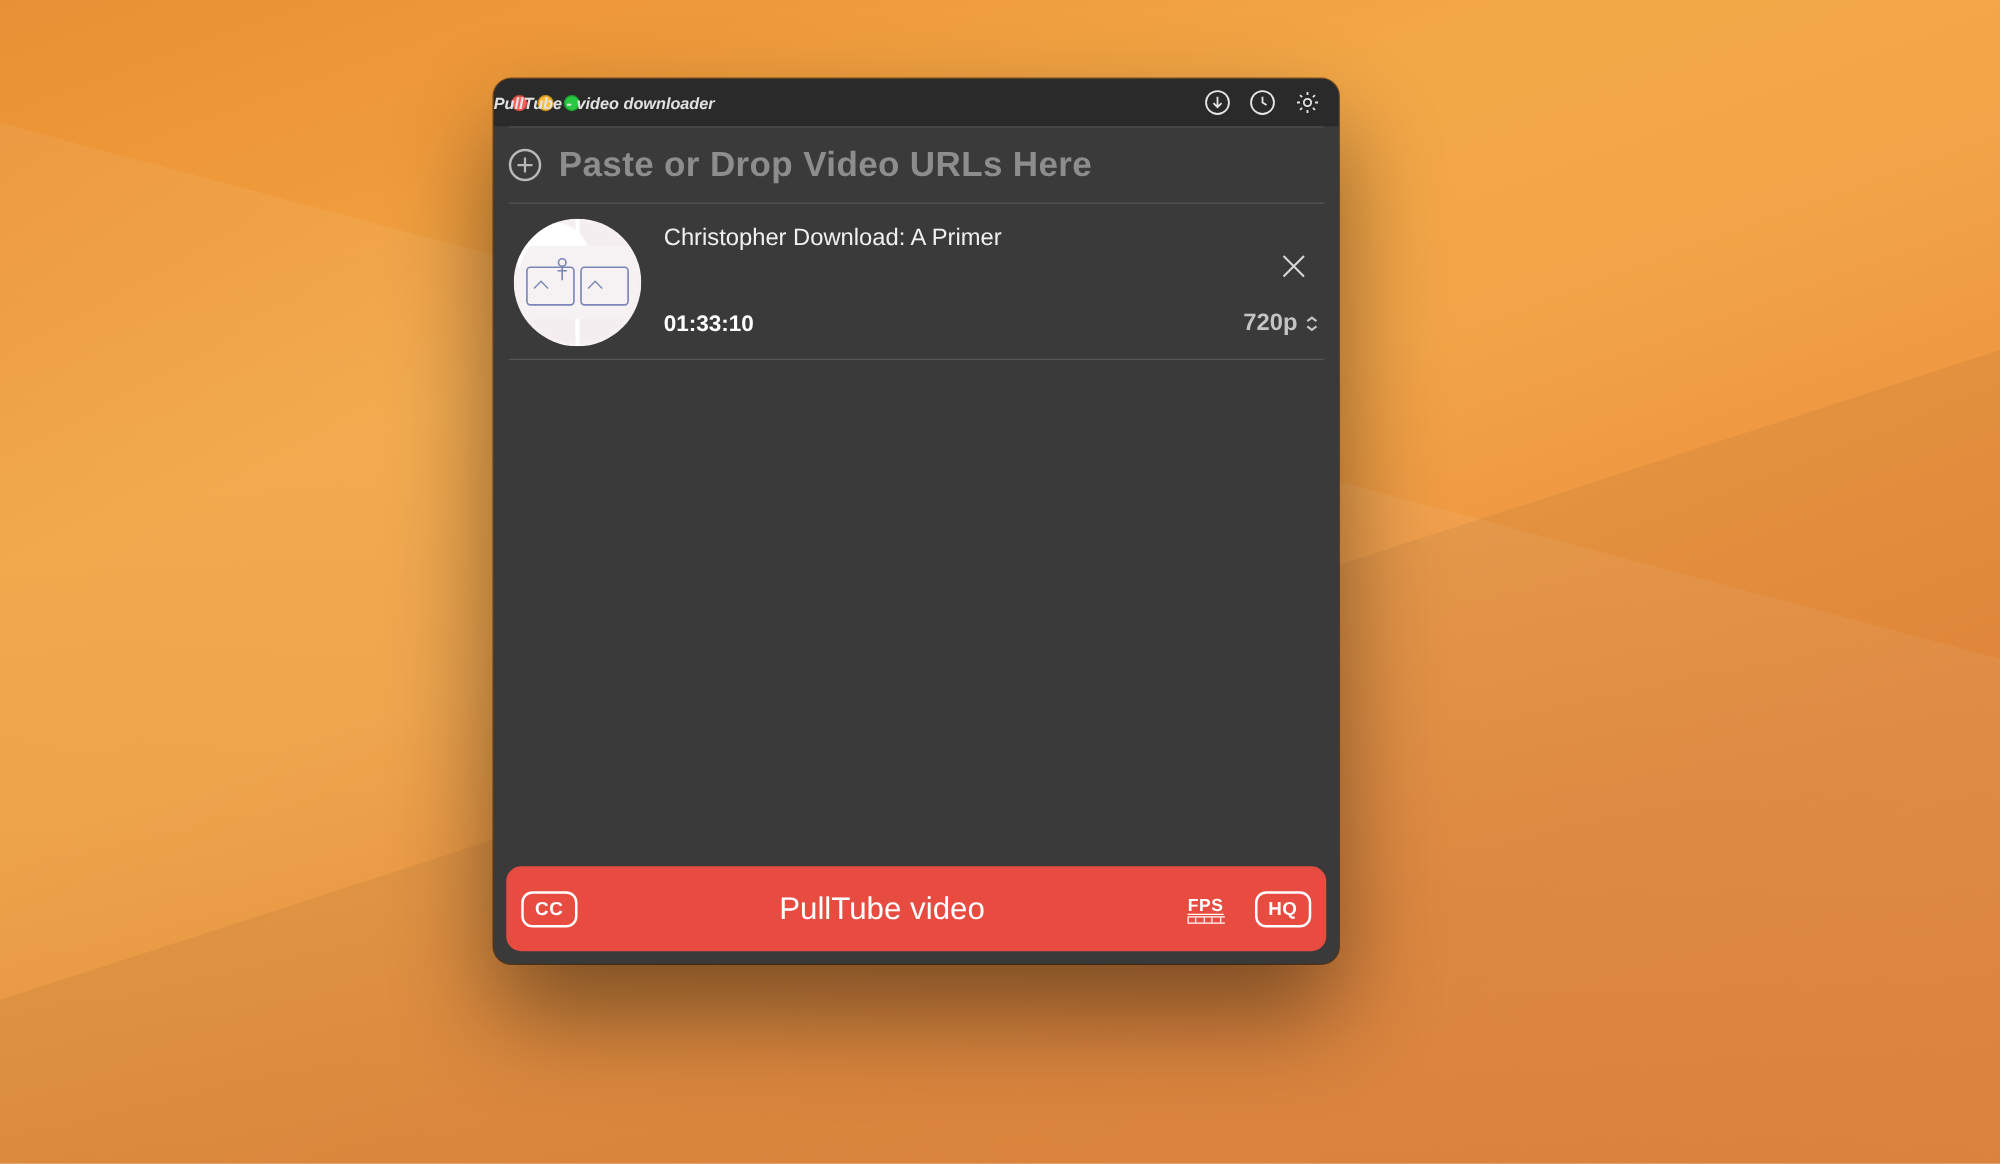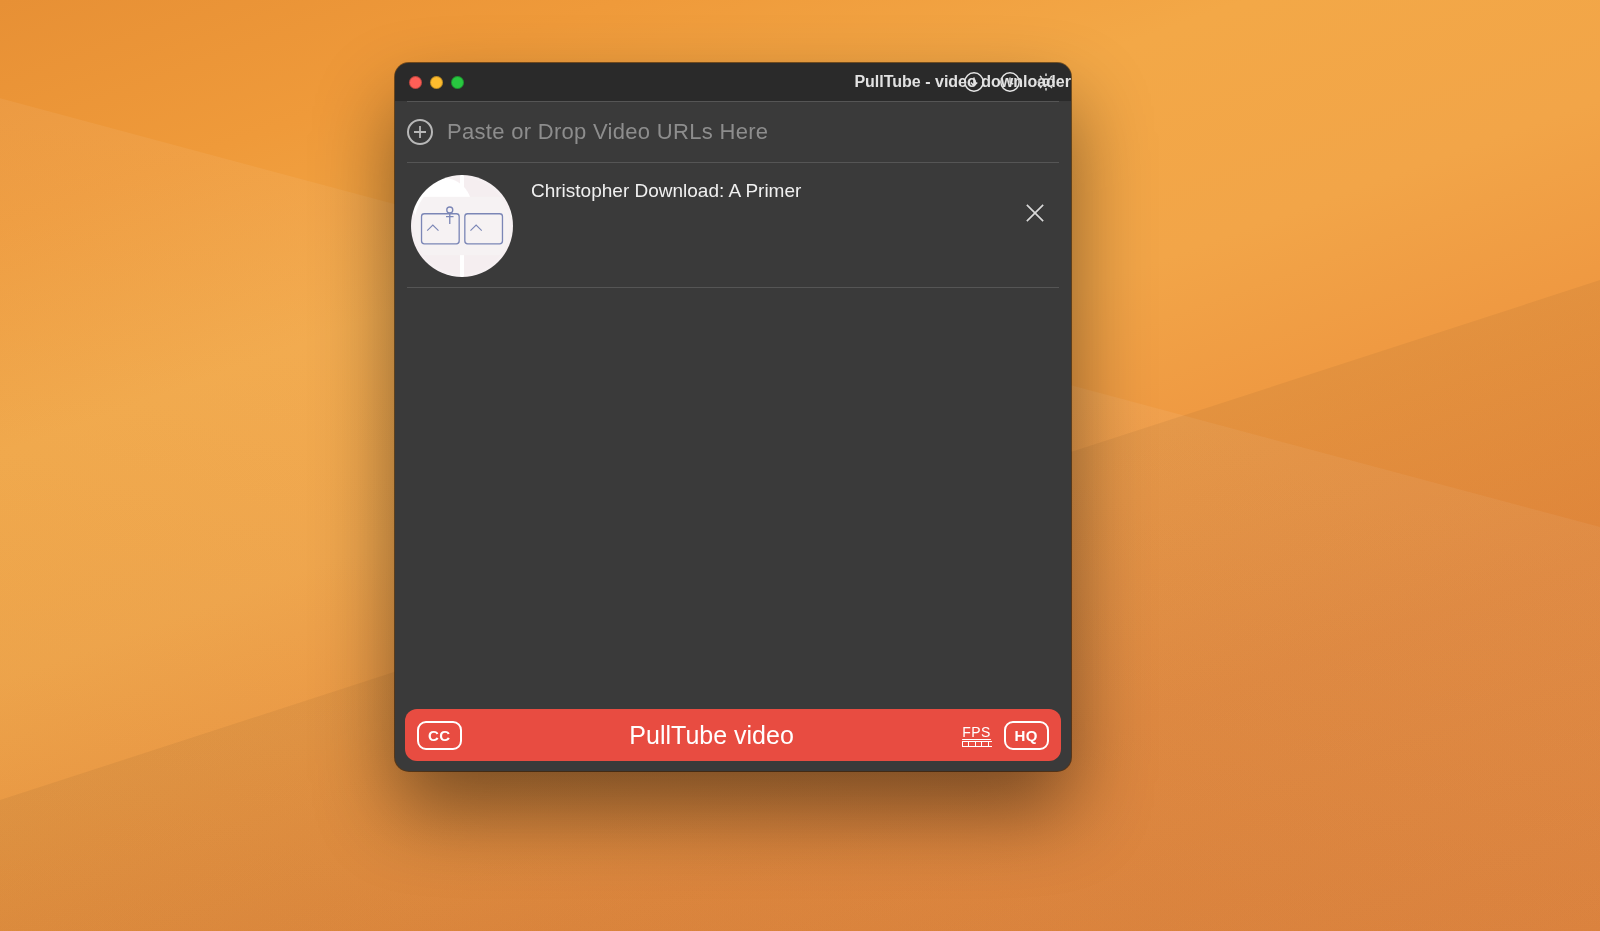--- a/index.html
+++ b/index.html
@@ -68,25 +68,26 @@
     gap: 8px;
     position: relative;
   }
   .traffic { display: flex; gap: 8px; }
   .dot { width: 13px; height: 13px; border-radius: 50%; box-shadow: inset 0 0 0 1px rgba(0,0,0,0.25); }
   .dot.red { background: #ff5f57; }
   .dot.yellow { background: #febc2e; }
   .dot.green { background: #28c840; }
   .title {
     position: absolute; left: 0; right: 0;
-    text-align: right;
+    text-align: left;
     color: #e2e2e2;
-    font-size: 16px;
+    font-size: 13px;
     font-weight: 600;
     pointer-events: none;
+    font-style: italic;
   }
   .titlebar-actions {
     margin-left: auto;
     display: flex;
     gap: 10px;
     align-items: center;
   }
   .icon-btn {
     width: 26px; height: 26px;
     display: flex; align-items: center; justify-content: center;
@@ -114,22 +115,22 @@
     font-size: 18px; font-weight: 300;
     flex-shrink: 0;
     cursor: pointer;
   }
   .url-input {
     flex: 1;
     background: transparent;
     border: none;
     outline: none;
     color: #fde047;
-    font-size: 22px;
-    font-weight: 400;
+    font-size: 28px;
+    font-weight: 700;
     letter-spacing: 0.3px;
     font-family: inherit;
   }
   .url-input::placeholder { color: #8d8d8d; }
 
   
   .queue {
     flex: 1;
     overflow: hidden;
     padding: 0 12px;
@@ -196,27 +197,27 @@
     right: 10px; top: 36px;
     width: 28px; height: 28px;
     color: #d9d9d9;
     cursor: pointer;
   }
   .remove svg { width: 100%; height: 100%; stroke: currentColor; stroke-width: 1.4; fill: none; }
 
   
   .download-bar {
     margin: 10px;
-    height: 52px;
+    height: 68px;
     background: #e84c41;
     border-radius: 12px;
     display: flex;
     align-items: center;
     padding: 0 12px;
-    gap: 12px;
+    gap: 24px;
   }
   .pill {
     border: 2px solid #ffffff;
     color: #ffffff;
     font-weight: 700;
     font-size: 15px;
     border-radius: 9px;
     padding: 4px 9px;
     letter-spacing: 0.5px;
     cursor: pointer;
@@ -229,21 +230,21 @@
     font-weight: 400;
     cursor: pointer;
   }
   .fps-icon {
     color: #ffffff;
     display: flex; flex-direction: column; align-items: center;
     cursor: pointer;
     gap: 1px;
   }
   .fps-icon .txt {
-    font-size: 14px; font-weight: 400; letter-spacing: 0.5px;
+    font-size: 14px; font-weight: 700; letter-spacing: 0.5px;
     text-decoration: underline;
     text-underline-offset: 2px;
   }
   .fps-icon .reel {
     width: 30px; height: 6px;
     border: 1.5px solid #fff;
     border-left: none; border-right: none;
     display: flex; justify-content: space-between;
   }
   .fps-icon .reel span {
@@ -306,20 +307,34 @@
           <rect x="54" y="38" width="40" height="32" rx="3" fill="none" stroke="#7b86b6" stroke-width="1.4"></rect>
           <circle cx="38" cy="34" r="3.2" fill="none" stroke="#7b86b6" stroke-width="1.4"></circle>
           <path d="M38 37v12" stroke="#7b86b6" stroke-width="1.4"></path>
           <path d="M34 41h8" stroke="#7b86b6" stroke-width="1.4"></path>
           <path d="M14 56l6-6 6 6" fill="none" stroke="#7b86b6" stroke-width="1.2"></path>
           <path d="M60 56l6-6 6 6" fill="none" stroke="#7b86b6" stroke-width="1.2"></path>
         </svg>
       </div>
       <div class="meta">
         <div class="video-title">Christopher Download: A Primer</div>
+        <div class="bottom-row">
+          <div class="duration">01:33:10</div>
+          <div class="quality">
+            <span>720p</span>
+            <span class="chevrons">
+              <svg viewBox="0 0 12 7">
+                  <path d="M2 5l4-3 4 3"></path>
+                </svg>
+              <svg viewBox="0 0 12 7">
+                  <path d="M2 2l4 3 4-3"></path>
+                </svg>
+            </span>
+          </div>
+        </div>
       </div>
       <div class="remove">
         <svg viewBox="0 0 24 24">
             <path d="M5 5l14 14M19 5L5 19"></path>
           </svg>
       </div>
     </div>
   </div>
 
   <div class="download-bar">

